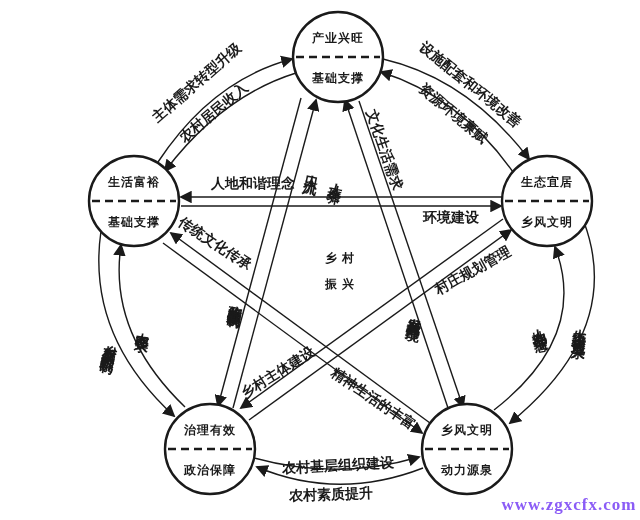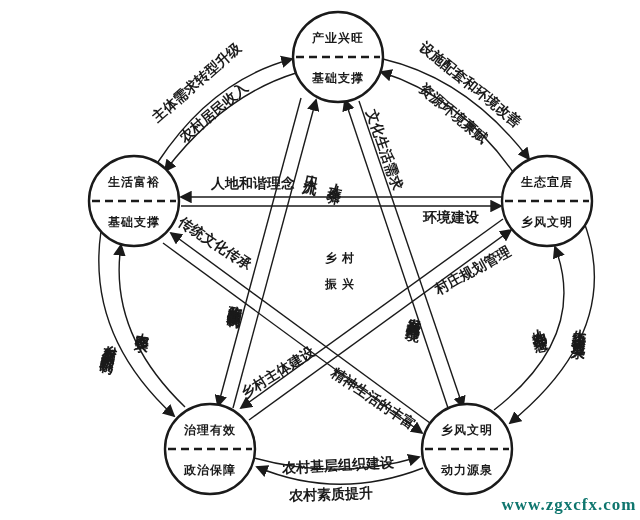--- a/index.html
+++ b/index.html
@@ -16,21 +16,21 @@
   .lbl.v2{writing-mode:vertical-rl;letter-spacing:1px;line-height:1.3;height:88px;white-space:normal;}
   .node-label{
     position:absolute;font-size:12px;font-weight:bold;white-space:nowrap;
     transform:translate(-50%,-50%);letter-spacing:1px;
   }
   .center-label{
     position:absolute;font-size:12px;font-weight:bold;white-space:nowrap;
     transform:translate(-50%,-50%);letter-spacing:5px;
   }
   .watermark{
-    position:absolute;font-size:17px;font-weight:bold;color:#0f766e;
+    position:absolute;font-size:17px;font-weight:bold;color:#8b5cf6;
     transform:translate(-50%,-50%);letter-spacing:1px;
   }
 </style>
 </head>
 <body>
 
 <div id="stage">
 
   <svg id="diagram-svg" width="640" height="520" viewBox="0 0 640 520">
     <defs>

